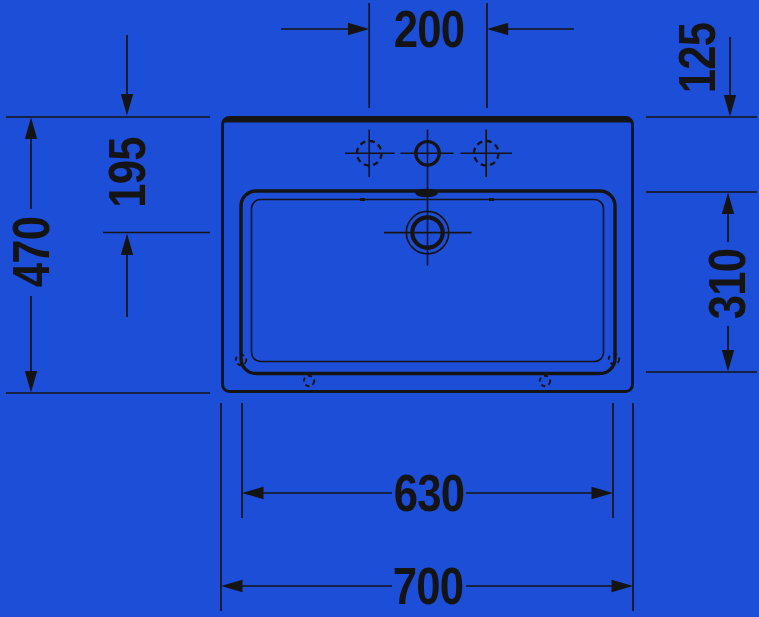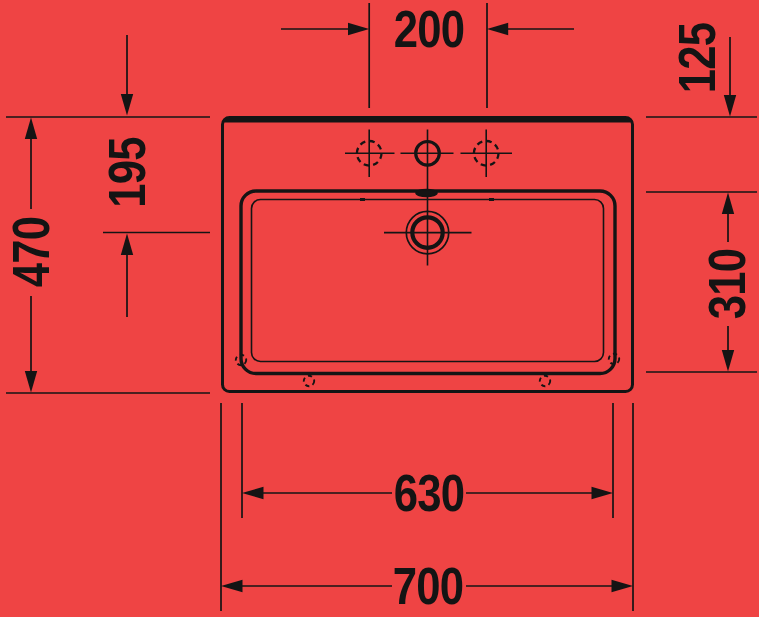--- a/index.html
+++ b/index.html
@@ -4,21 +4,21 @@
 <style>
   html, body {
     margin: 0;
     padding: 0;
     background: #ffffff;
   }
   #stage {
     position: relative;
     width: 759px;
     height: 617px;
-    background: #ef4444;
+    background: #1d4ed8;
     overflow: hidden;
     font-family: "Liberation Sans", sans-serif;
   }
   #stage svg {
     position: absolute;
     left: 0;
     top: 0;
     display: block;
   }
   .dim-text {

